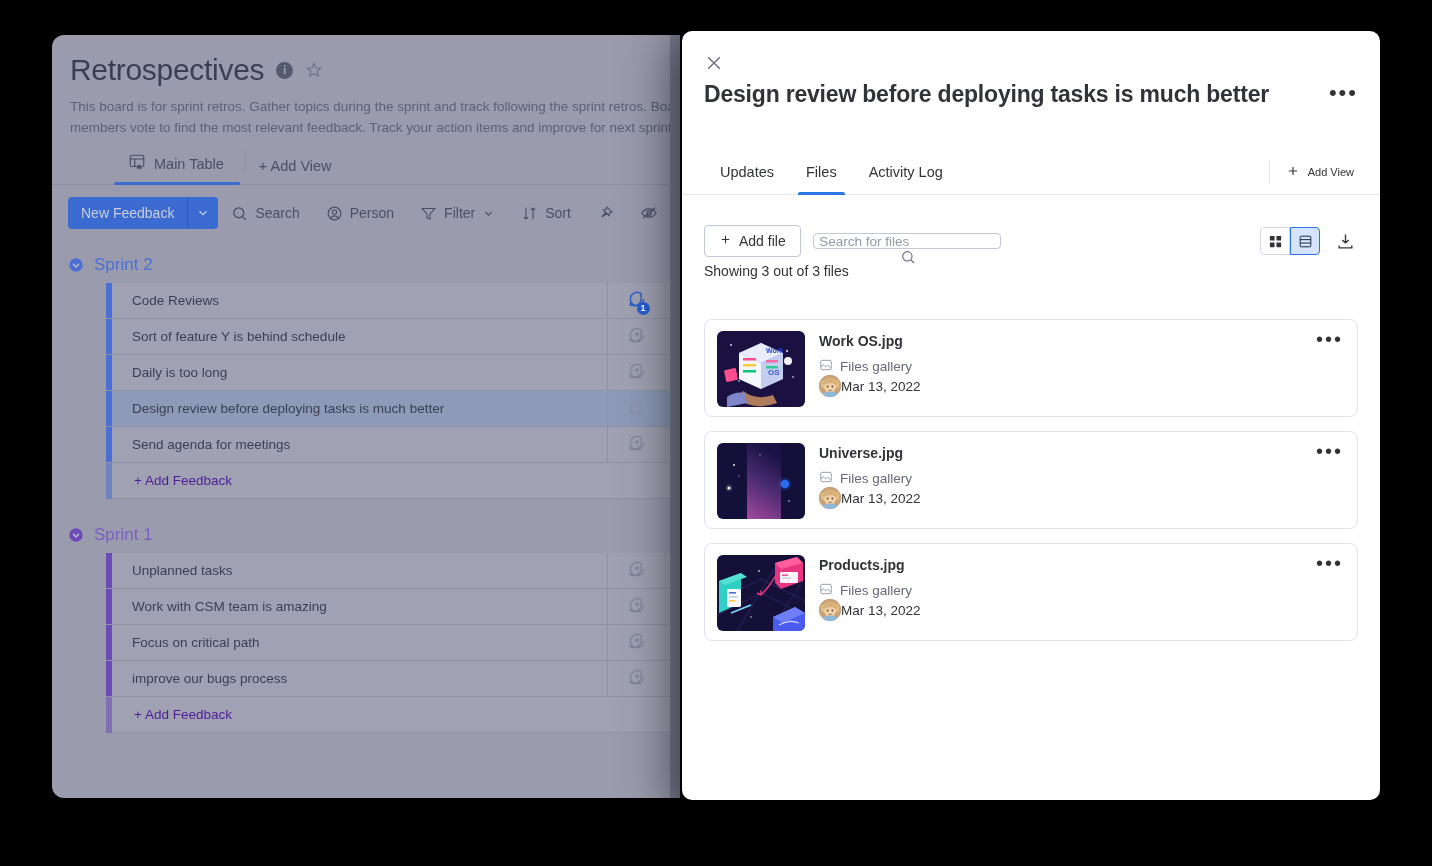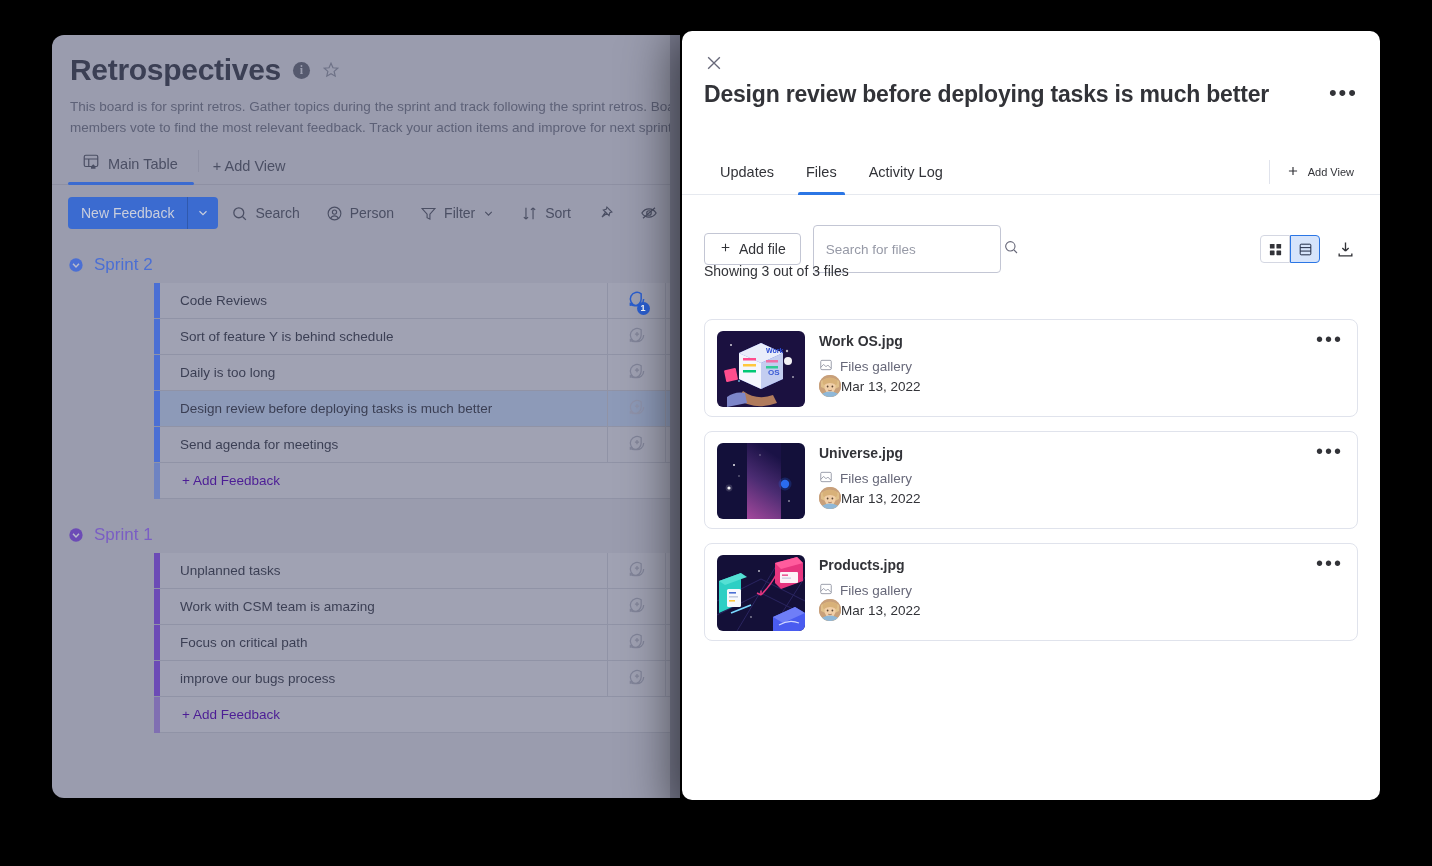--- a/index.html
+++ b/index.html
@@ -17,36 +17,36 @@
     width: 628px; height: 763px;
     background: #9a9cae;
     border-radius: 12px 0 0 12px;
     overflow: hidden;
     box-shadow: 0 0 40px 14px rgba(0,0,0,0.75);
   }
   #board-inner { position: relative; width: 700px; height: 763px; }
 
   .bd-title-row { display: flex; align-items: center; gap: 12px; padding: 18px 0 0 18px; }
   .bd-title {
-    font-size: 30px; font-weight: 700; color: #3b3f54; letter-spacing: -0.3px;
+    font-size: 30px; font-weight: 400; color: #3b3f54; letter-spacing: -0.3px;
   }
   .info-badge {
     width: 17px; height: 17px; border-radius: 50%;
     background: #55596e; color: #9a9cae;
     font-size: 12px; font-weight: 700; line-height: 17px; text-align: center;
     font-family: "Liberation Serif", serif;
   }
   .star-ico { width: 18px; height: 18px; color: #6e7287; }
 
   .bd-desc {
     padding: 9px 0 0 18px; width: 650px;
     font-size: 13.5px; line-height: 21px; color: #5d6177;
   }
 
-  .bd-tabs { display: flex; align-items: flex-end; gap: 0; padding: 14px 0 0 16px; height: 46px; }
+  .bd-tabs { display: flex; align-items: flex-end; gap: 0; padding: 14px 0 0 16px; height: 46px; margin-left: 46px; }
   .bd-tab {
     display: flex; align-items: center; gap: 8px;
     padding: 0 16px 10px 14px; font-size: 14.5px; color: #4b4f64;
     position: relative;
   }
   .bd-tab.active:after {
     content: ""; position: absolute; left: 0; right: 0; bottom: -1px;
     height: 3px; background: #3b6bd0; border-radius: 2px;
   }
   .bd-tab-sep { width: 1px; height: 22px; background: #8f91a4; margin: 0 4px 12px 4px; }
@@ -62,21 +62,21 @@
   .newfb-div { width: 1px; background: #3059ad; }
   .newfb-arrow { display:flex; align-items:center; padding: 0 8px; }
   .tb-item { display: flex; align-items: center; gap: 7px; padding: 0 13px; font-size: 14px; color: #4b4f64; height: 32px; justify-content: space-between; }
   .tb-ico { display:flex; align-items:center; justify-content:center; color:#4b4f64; }
 
   .grp { padding-top: 14px; }
   .grp-head { display: flex; align-items: center; gap: 10px; padding: 0 0 8px 16px; }
   .grp-caret { width: 16px; height: 16px; border-radius: 50%; display:flex; align-items:center; justify-content:center;}
   .grp-name { font-size: 17px; font-weight: 400; }
 
-  .rows { padding-left: 54px; margin-left: 48px; }
+  .rows { padding-left: 54px; }
   .row {
     display: flex; align-items: center; height: 36px;
     border-bottom: 1px solid #9093a6; position: relative;
   }
   .row .bar { width: 6px; align-self: stretch; flex: 0 0 6px; }
   .row .cell-name {
     flex: 1 1 auto; padding-left: 20px; font-size: 13.5px; color: #3b3f54;
     background: #a0a2b3; align-self: stretch; display:flex; align-items:center;
     border-right: 1px solid #9093a6;
   }
@@ -142,22 +142,22 @@
   .m-tabs-sep { width: 1px; height: 24px; background: #e0e3ec; margin-right: 16px; }
   .m-addview { display:flex; align-items:center; gap:8px; font-size:11px; color:#323338; padding-right:8px; }
 
   .m-toolbar { position: absolute; left: 22px; right: 22px; top: 182px; display:flex; align-items:center; gap: 12px; margin-top: 12px; }
   .btn-addfile {
     display:flex; align-items:center; gap:7px; height: 32px; padding: 0 14px;
     border: 1px solid #c3c6d4; border-radius: 4px; background:#fff;
     font-size: 14px; color: #323338;
   }
   .search-box {
-    display:flex; align-items:center; height: 48px; width: 188px; padding: 0 10px 0 12px;
-    border: 1px solid #c3c6d4; border-radius: 4px; background:#fff;
+    display:flex; align-items:center; height: 16px; width: 188px; padding: 0 10px 0 12px;
+    border: 1px solid #c3c6d4; border-radius: 4px; background:#fff;flex-direction:column;
   }
   .search-box input {
     flex:1; border:none; outline:none; font-size: 13.5px; color:#323338;
     font-family: "Liberation Sans", sans-serif; background: transparent;
   }
   .search-box input::placeholder { color: #9699a6; }
   .tb-right { margin-left:auto; display:flex; align-items:center; gap: 12px; }
   .seg { display:flex; }
   .seg-btn {
     width: 30px; height: 28px; display:flex; align-items:center; justify-content:center;

